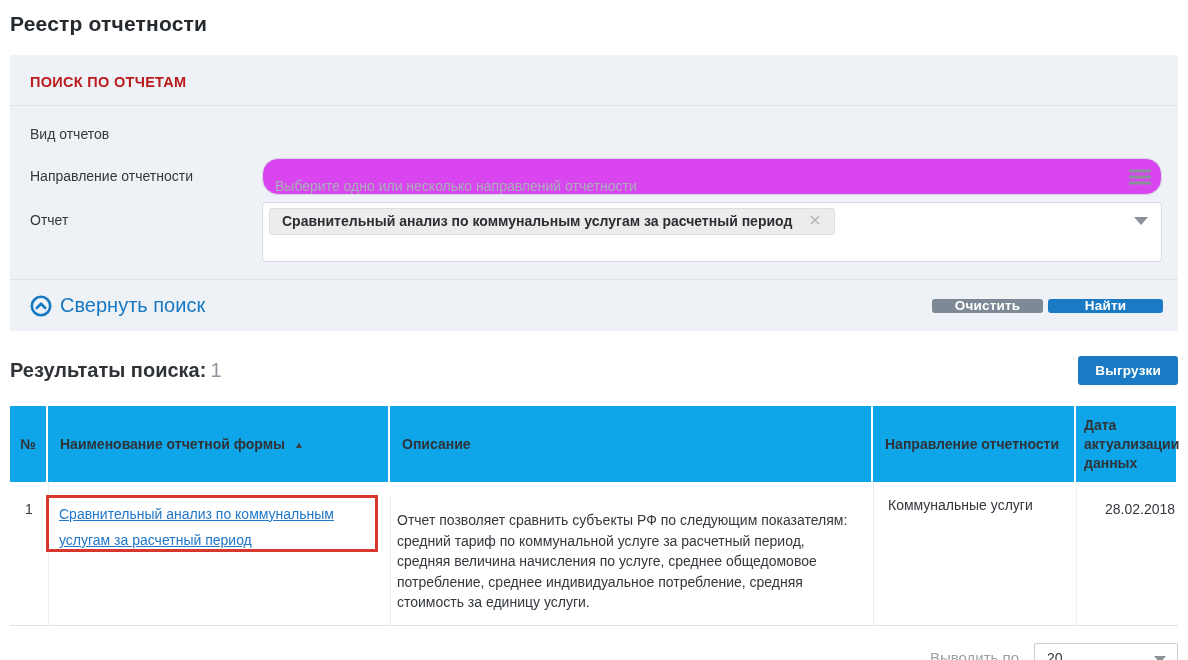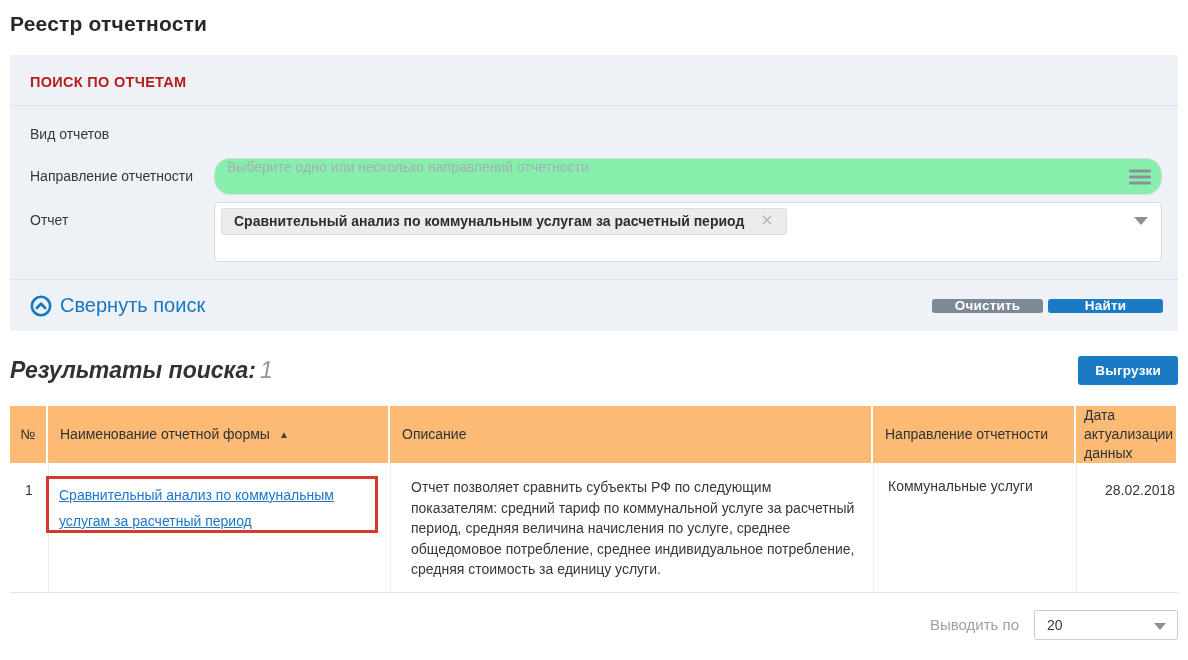--- a/index.html
+++ b/index.html
@@ -23,21 +23,21 @@
     background:#eef1f6;
     border-radius:2px;
   }
   .panel-header {
     padding:19px 20px 15px 20px;
     border-bottom:1px solid #dde3ea;
     font-size:14.5px; font-weight:bold; color:#b91c1c;
     letter-spacing:.3px;
   }
   .panel-form { padding:20px 16px 17px 20px; }
-  .form-row { display:flex; align-items:flex-start; }
+  .form-row { display:flex; align-items:flex-start;gap:48px; }
   .form-row + .form-row { margin-top:0; }
   .row-type { margin-bottom:16px; align-items:center; }
   .row-direction { margin-bottom:7px; }
   .form-label {
     flex:0 0 184px; font-size:14px; color:#33383d; padding-top:10px;
   }
   .row-type .form-label { padding-top:0; }
   .form-control-area { flex:1; min-width:0; }
 
   
@@ -49,23 +49,23 @@
     display:inline-flex; align-items:center; justify-content:center;
     box-shadow:inset 0 1px 2px rgba(0,0,0,.12);
   }
   .radio-circle.checked::after {
     content:""; width:8px; height:8px; border-radius:50%; background:#4b4f54;
   }
   .radio-label { font-size:15px; color:#2f3337; }
 
   
   .select-input {
-    position:relative; height:37px; background:#86efac;
+    position:relative; height:37px; background:#d946ef;
     border:1px solid #d4dae0; border-radius:16px;
-    display:flex; align-items:flex-start;
+    display:flex; align-items:flex-end;
   }
   .select-input input {
     flex:1; border:none; outline:none; background:transparent;
     font-family:inherit; font-size:14px; color:#333; padding:0 40px 0 12px;
   }
   .select-input input::placeholder { color:#a8afb7; opacity:1; }
   .hamburger {
     position:absolute; right:10px; top:50%; transform:translateY(-50%);
     width:22px; display:flex; flex-direction:column; gap:3px; cursor:pointer;
   }
@@ -113,51 +113,51 @@
     letter-spacing:.2px;
   }
   .btn-gray { background:#7d8a95; min-width:111px; }
   .btn-blue { background:#1a7bc4; min-width:115px; }
 
   
   .results-bar {
     margin-top:25px; margin-bottom:21px;
     display:flex; align-items:center; justify-content:space-between;
   }
-  .results-text { font-size:23px; font-weight:600; color:#2f3337;font-style:italic; }
+  .results-text { font-size:20px; font-weight:600; color:#2f3337; }
   .results-count { font-weight:400; color:#8f969d; margin-left:4px; }
   .btn-exports { min-width:88px; height:29px; padding:0 17px; }
 
   
   .report-table { display:grid; grid-template-columns:38px 342px 483px 203px 102px; }
   .th {
-    background:#fdba74; height:57px;
+    background:#0ea5e9; height:76px;
     display:flex; align-items:center;
-    font-size:14px; font-weight:normal; color:#2f3337; line-height:19px;
+    font-size:14px; font-weight:bold; color:#2f3337; line-height:19px;
     padding:8px 12px; border-right:2px solid #fff;
   }
   .th:last-child { border-right:none; }
   .th-num { justify-content:center; padding:8px 2px; }
   .th-date { padding:8px 8px; }
   .sort-asc { font-size:10px; color:#3a3f44; margin-left:9px; }
   .td {
     background:#fff; min-height:100px;
     font-size:14px; color:#33383d;
     border-bottom:1px solid #dfe4e9;
     padding:19px 14px 12px 14px;
   }
   .td + .td { border-left:1px solid #eceff2; }
   .td-num { text-align:center; padding-left:2px; padding-right:2px; color:#33383d; }
   .td-name { position:relative; padding:19px 20px 12px 10px; line-height:26px; }
   .report-link { color:#2077c8; text-decoration:underline; cursor:pointer; }
   .highlight-box {
     position:absolute; left:-3px; top:13px; width:332px; height:57px;
     border:3px solid #d8372e; pointer-events:none;
   }
-  .td-desc { padding:14px 18px 12px 20px; line-height:20.5px; }
+  .td-desc { padding:14px 18px 12px 6px; line-height:20.5px;margin-top:14px; }
   .td-dir  { padding-top:15px; }
   .td-date { padding:19px 8px 12px 28px; }
 
   
   .pager {
     margin-top:17px;
     display:flex; align-items:center; justify-content:flex-end; gap:15px;
   }
   .pager-label { font-size:15px; color:#9aa1a8; }
   .page-size-select {

